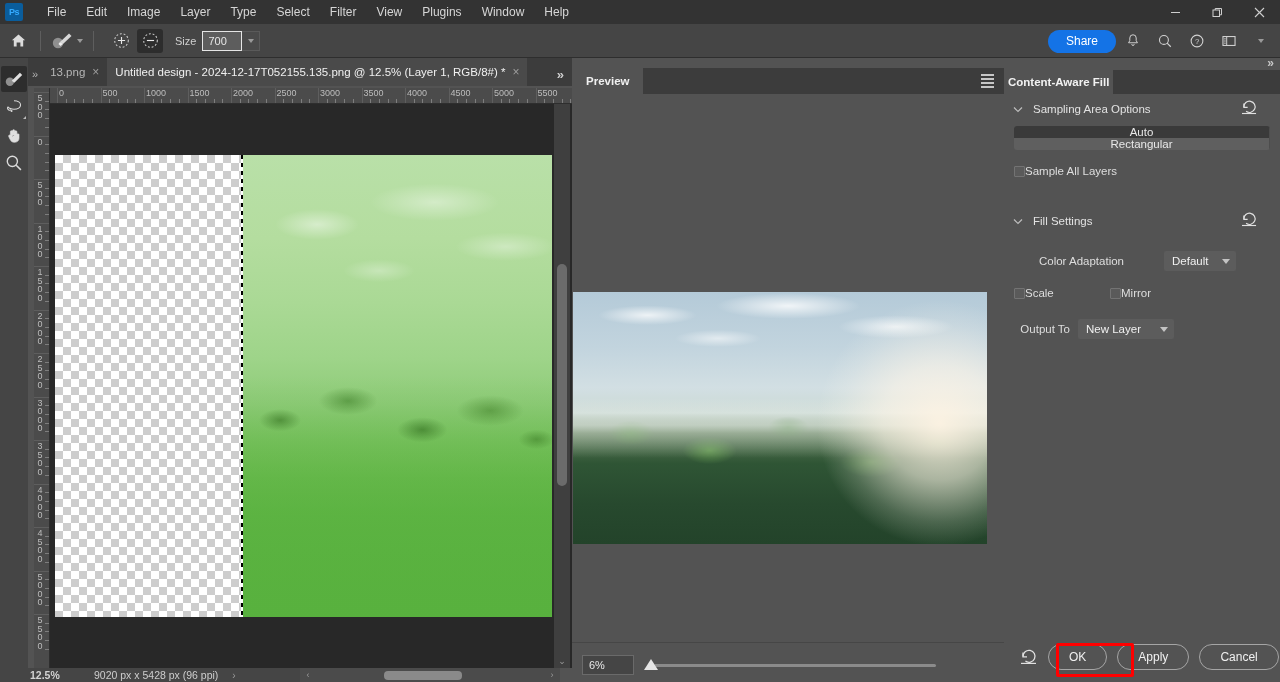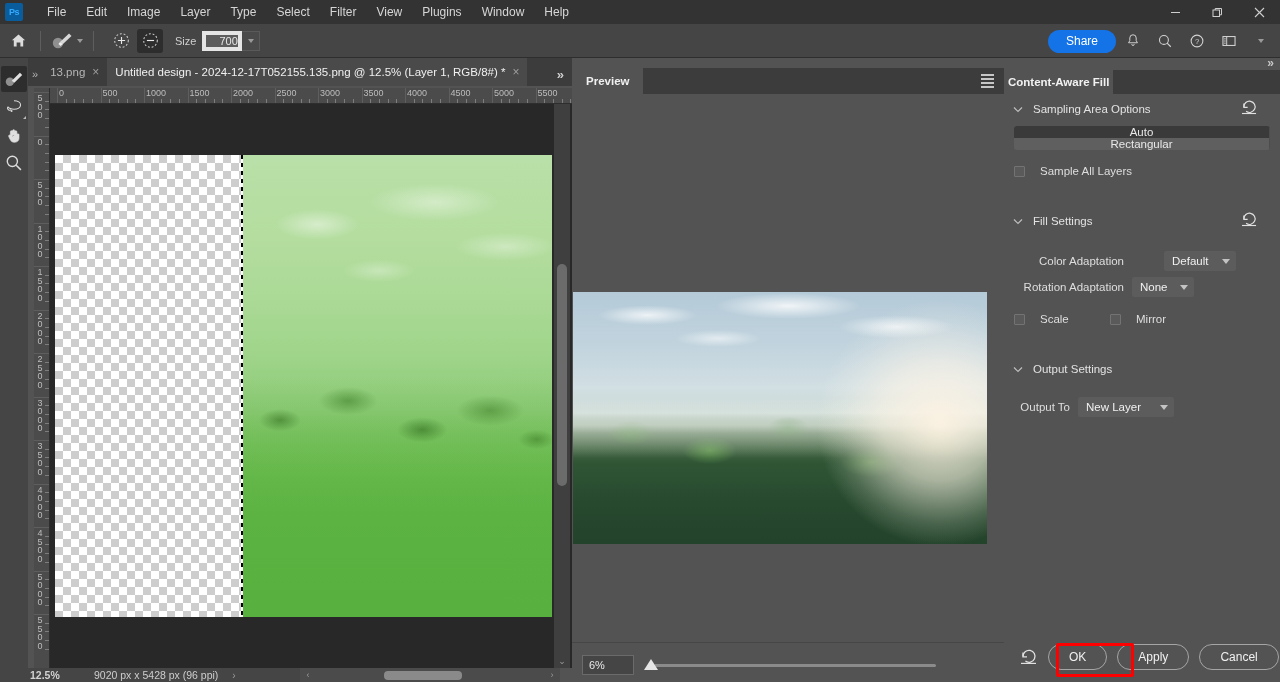--- a/index.html
+++ b/index.html
@@ -50,22 +50,22 @@
   .caret-sm { width: 0; height: 0; border-left: 3px solid transparent; border-right: 3px solid transparent; border-top: 4px solid #9a9a9a; }
   .opt-mode { display: flex; gap: 3px; margin-left: 10px; }
   .mode-btn {
     width: 26px; height: 24px; border-radius: 3px;
     display: flex; align-items: center; justify-content: center;
   }
   .mode-btn.active { background: #2d2d2d; }
   .opt-size { display: flex; align-items: center; margin-left: 12px; gap: 6px; }
   .opt-size .lbl { font-size: 11px; color: #cfcfcf; }
   .size-field {
-    width: 40px; height: 20px; background: #5d5d5d; border: 4px solid #e5e5e5;
-    font-size: 11px; color: #e6e6e6; display: flex; align-items: center; padding-left: 13px;
+    width: 40px; height: 20px; background: #5d5d5d; border: 1px solid #e5e5e5;
+    font-size: 11px; color: #e6e6e6; display: flex; align-items: center; padding-left: 5px;
   }
   .size-caret {
     width: 18px; height: 20px; background: #4a4a4a; border: 1px solid #5a5a5a; border-left: none;
     display: flex; align-items: center; justify-content: center;
   }
   .share-area { position: absolute; right: 4px; top: 24px; height: 34px; display: flex; align-items: center; gap: 2px; }
   .share-btn {
     background: #1473e6; color: #fff; font-size: 12px; border-radius: 12px;
     padding: 4px 18px; height: 23px; display: flex; align-items: center;
   }
@@ -294,21 +294,21 @@
     display: flex; margin: 2px 10px 0 10px; height: 24px;
     border-radius: 3px; overflow: hidden; background: #5f5f5f; flex-direction: column;
   }
   .seg {
     flex: 1; display: flex; align-items: center; justify-content: center;
     font-size: 11.5px; color: #e8e8e8; border-right: 1px solid #4d4d4d;
   }
   .seg:last-child { border-right: none; }
   .seg.active { background: #3a3a3a; }
 
-  .chk-row { display: flex; align-items: center; height: 26px; padding-left: 10px; gap: 15px; }
+  .chk-row { display: flex; align-items: center; height: 26px; padding-left: 10px; gap: 0; }
   .chk-box { width: 11px; height: 11px; background: #5a5a5a; border: 1px solid #737373; border-radius: 1px; }
   .chk-lbl { font-size: 11.5px; color: #dedede; }
 
   .field-row {
     display: flex; align-items: center; height: 26px; padding: 0 10px; gap: 8px;
   }
   .field-lbl { font-size: 11.5px; color: #dedede; text-align: right; }
   .dropdown {
     height: 20px; background: #5c5c5c; border-radius: 2px;
     display: flex; align-items: center; justify-content: space-between;
@@ -779,47 +779,32 @@
       </div>
 
       <div class="field-row" style="margin-top:12px;gap:40px;">
         <div class="field-lbl" style="width:110px;">Color Adaptation</div>
         <div class="dropdown" style="width:72px;">
           <span>Default</span>
           <span class="dd-caret"></span>
         </div>
       </div>
 
-      <div class="field-row">
-        <div class="field-lbl" style="width:110px;">Rotation Adaptation</div>
-        <div class="dropdown" style="width:62px;">
-          <span>None</span>
-          <span class="dd-caret"></span>
-        </div>
-      </div>
 
       <div style="display:flex; margin-top:6px;">
         <div class="chk-row" style="width:106px;">
           <div class="chk-box"></div>
           <div class="chk-lbl">Scale</div>
         </div>
         <div class="chk-row" style="padding-left:0;">
           <div class="chk-box"></div>
           <div class="chk-lbl">Mirror</div>
         </div>
       </div>
 
-      <div class="sect-header" style="margin-top:22px;">
-        <div class="chev">
-          <svg width="10" height="7" viewBox="0 0 10 7">
-              <path d="M1 1.5 L5 5.5 L9 1.5" fill="none" stroke="#bdbdbd" stroke-width="1.2"></path>
-            </svg>
-        </div>
-        <div class="sect-title">Output Settings</div>
-      </div>
 
       <div class="field-row" style="margin-top:10px;">
         <div class="field-lbl" style="width:56px;">Output To</div>
         <div class="dropdown" style="width:96px;">
           <span>New Layer</span>
           <span class="dd-caret"></span>
         </div>
       </div>
     </div>
 

